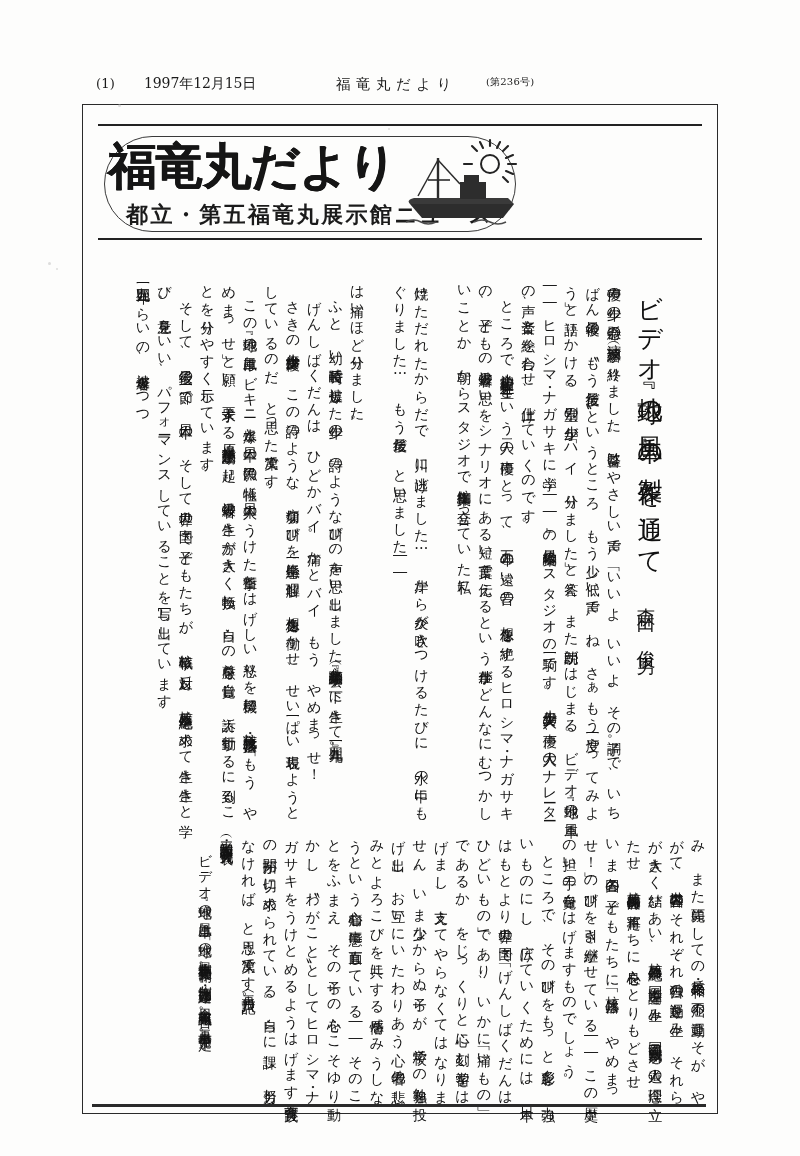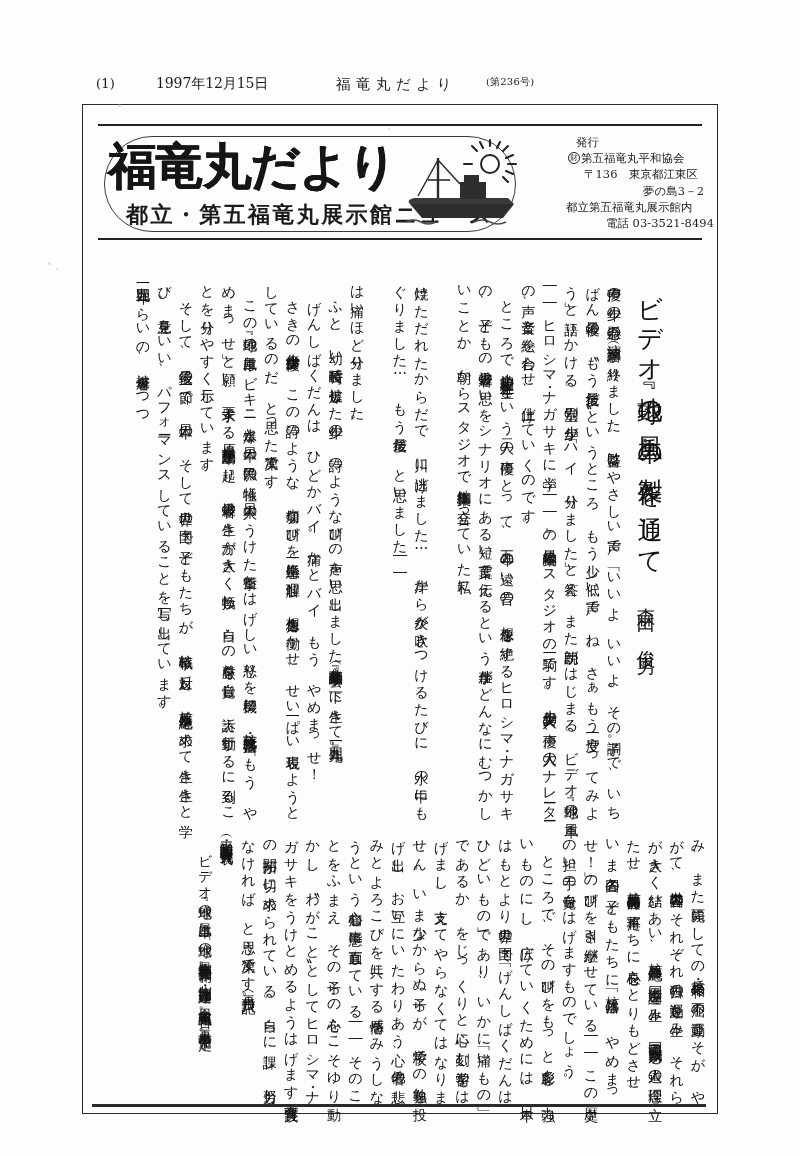--- a/index.html
+++ b/index.html
@@ -32,21 +32,21 @@
     letter-spacing: 0.2px;
   }
   .topbar .page-no {
     position: absolute;
     left: 96px;
     top: 2px;
     font-size: 13px;
   }
   .topbar .issue-date {
     position: absolute;
-    left: 156px;
+    left: 144px;
     top: 1px;
     font-size: 14px;
     letter-spacing: -0.1px;
   }
   .topbar .paper-name {
     position: absolute;
     left: 336px;
     top: 1px;
     font-size: 14.5px;
     letter-spacing: 5.5px;
@@ -294,28 +294,20 @@
       <line x1="34" y1="22" x2="56" y2="46" stroke="#2b2b2b" stroke-width="1.5"></line>
       <line x1="24" y1="42" x2="46" y2="42" stroke="#2b2b2b" stroke-width="1.6"></line>
 
       <path d="M2 84 q8 -4 15 0 t15 0" fill="none" stroke="#4a4a4a" stroke-width="1.6"></path>
       <path d="M70 84 q8 -4 16 0 t16 0" fill="none" stroke="#4a4a4a" stroke-width="1.6"></path>
     </svg>
 
     <div class="rule-bottom"></div>
   </div>
 
-  <div class="publisher">
-    <div class="p-line ln-0">発行</div>
-    <div class="p-line ln-1"><span class="maru-kou">財</span><span>第五福竜丸平和協会</span></div>
-    <div class="p-line ln-2">〒136　東京都江東区</div>
-    <div class="p-line ln-3">夢の島3－2</div>
-    <div class="p-line ln-4">都立第五福竜丸展示館内</div>
-    <div class="p-line ln-5">電話 03-3521-8494</div>
-  </div>
 
   <div class="headline">ビデオ『地球の風車』の製作を通して</div>
   <div class="byline">森田　俊男</div>
 
   <div class="vblock" id="upper-text">
     <p style="white-space: pre-wrap;">声優の少年の懸命の演技（練習）が終りました。監督はやさしい声で、「いいよ　いいよ。その調子。で、いちばん最後の、〝もう最後だ〟というところ　もう少し低い声で、ね。さぁもう一度やってみよう」と語りかける。別室の少年が「ハイ　分りました」と答え、また朗読がはじまる。ビデオ『地球の風車――ヒロシマ・ナガサキに学ぶ――』の最終編集のスタジオの一駒です。少年少女二人の声優、大人のナレーターの声、音楽と絵を合わせ、仕上げていくのです。
 　ところで小学校四年生五年生という二人の声優にとって、五〇年の遠い昔の、想像を絶するヒロシマ・ナガサキの、子どもの被爆者の思いをシナリオにある短い言葉で伝えるという仕事がどんなにむつかしいことか、朝からスタジオで編集作業に立合っていた私に
 
 焼けただれたからだで　川に逃げました…　岸から炎が吹きつけるたびに　水の中にもぐりました…　もう最後だ　と思いました――
 

